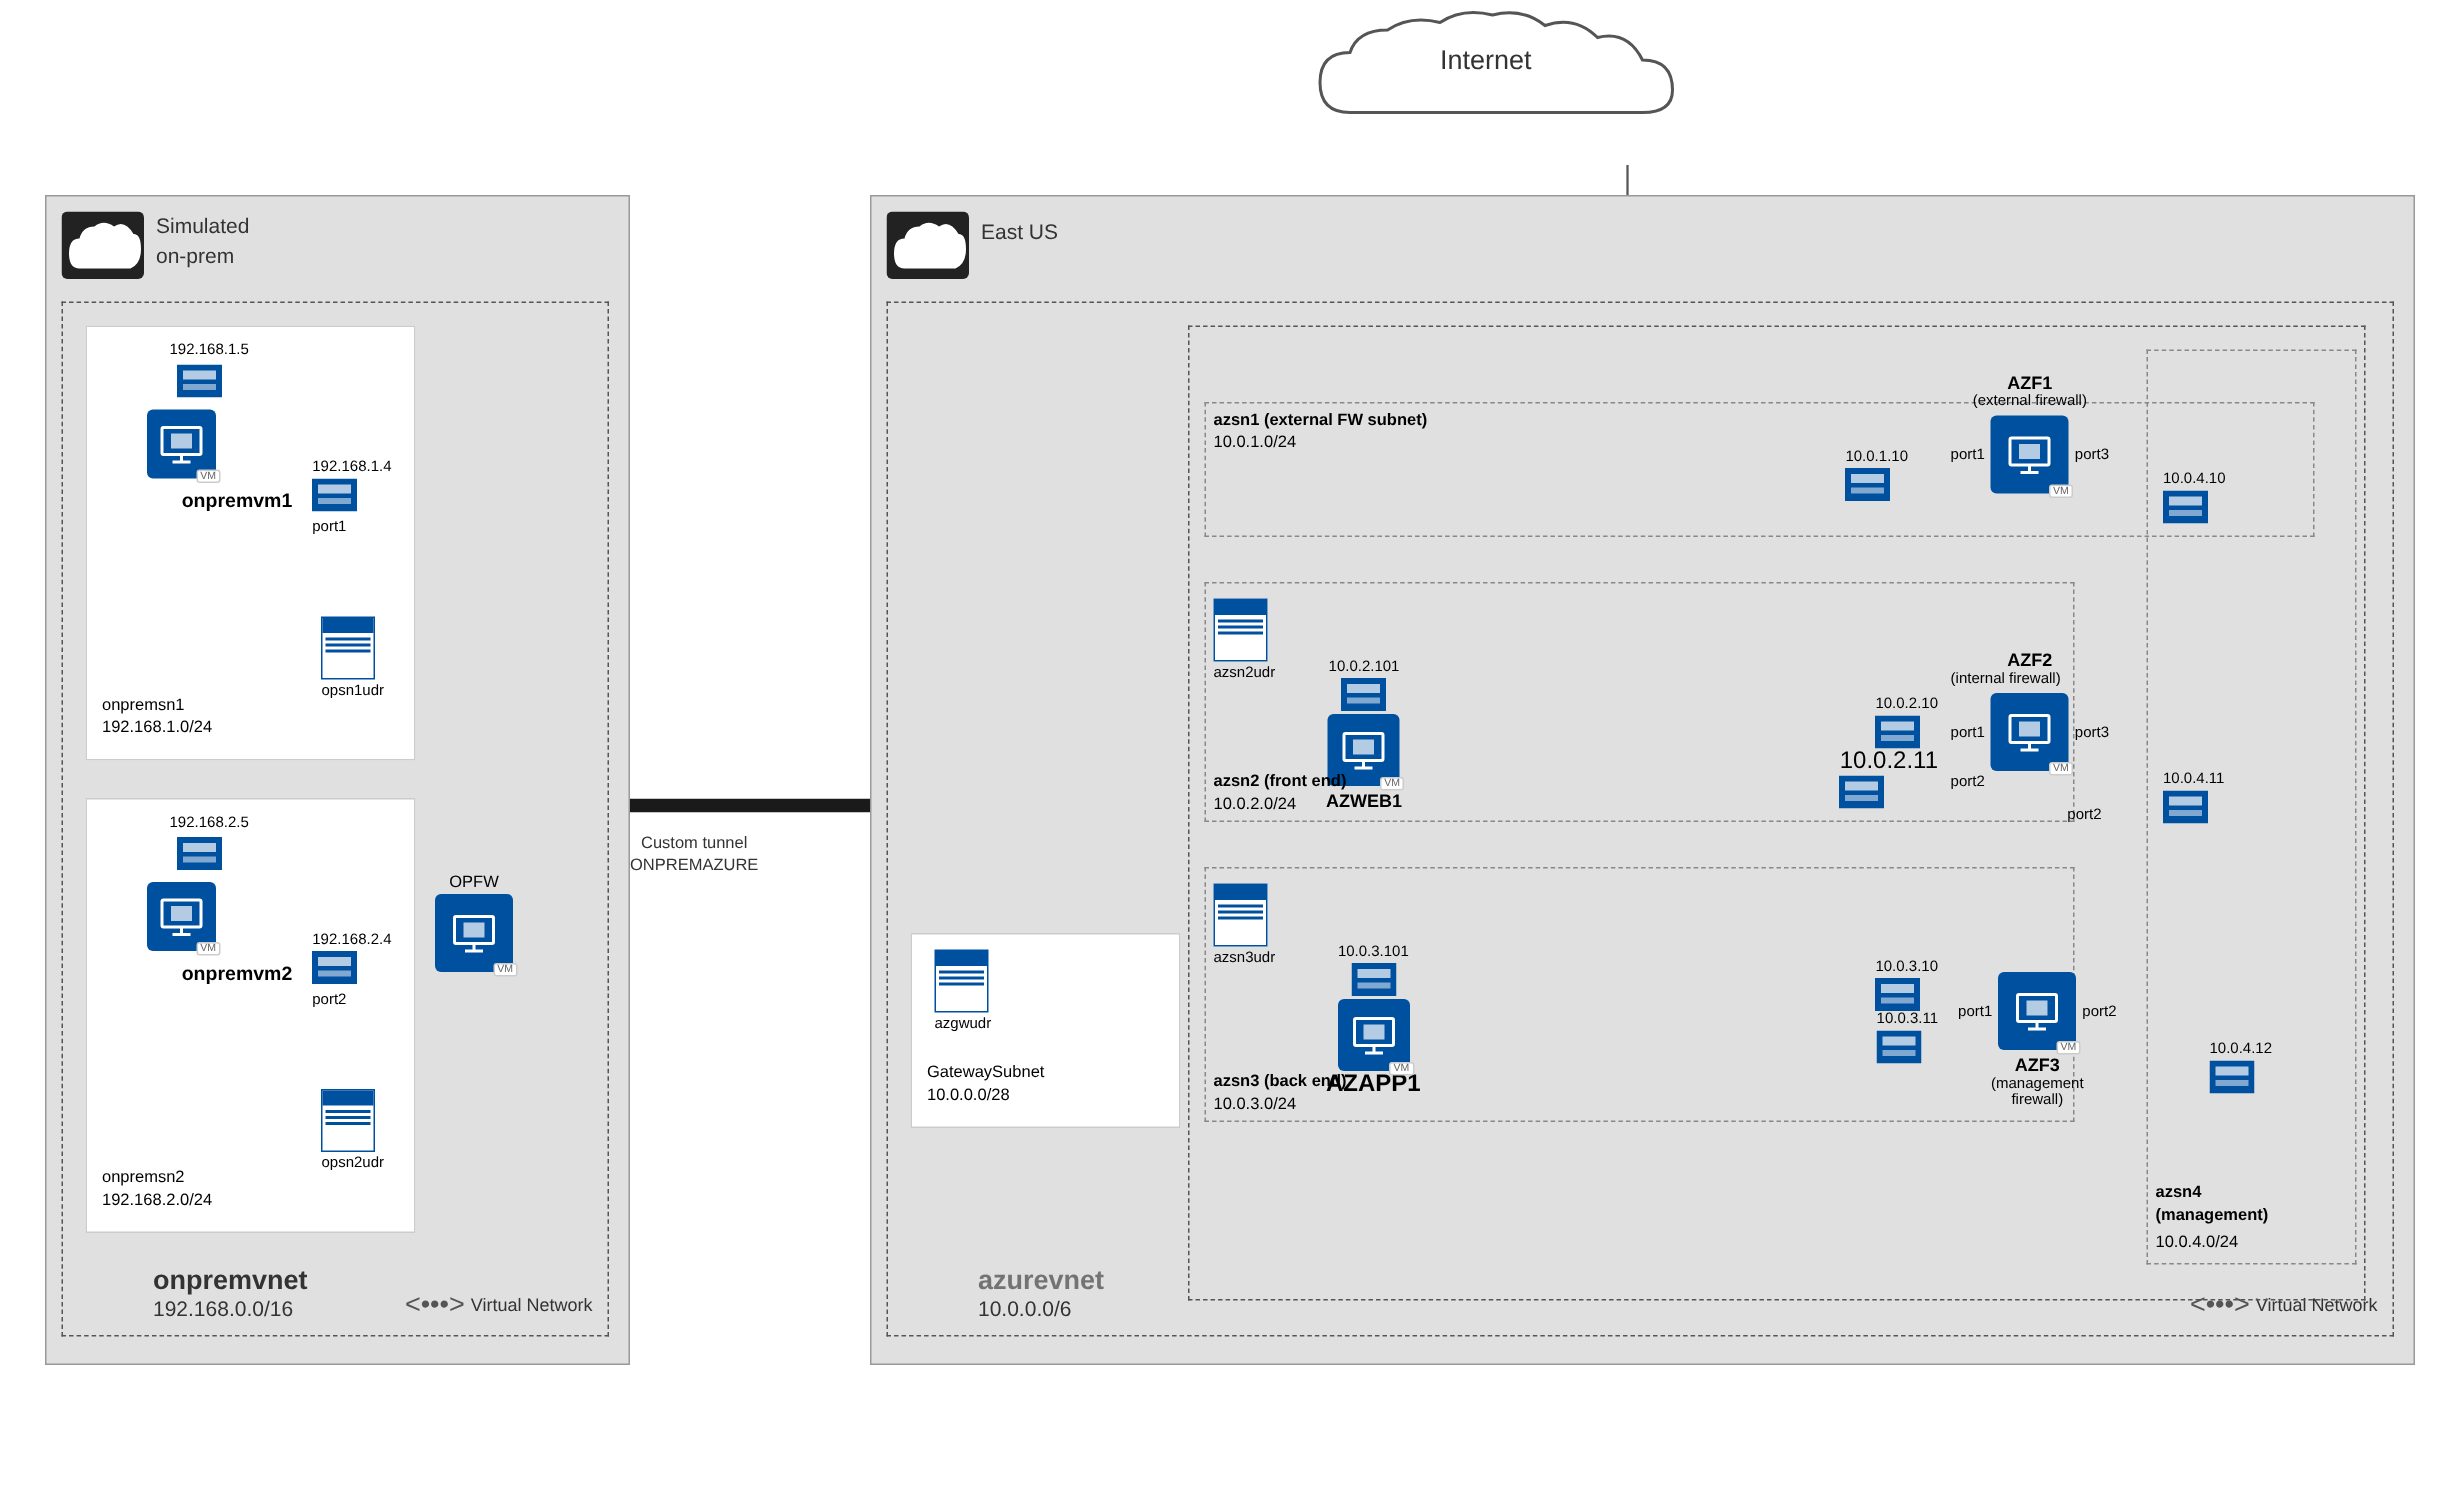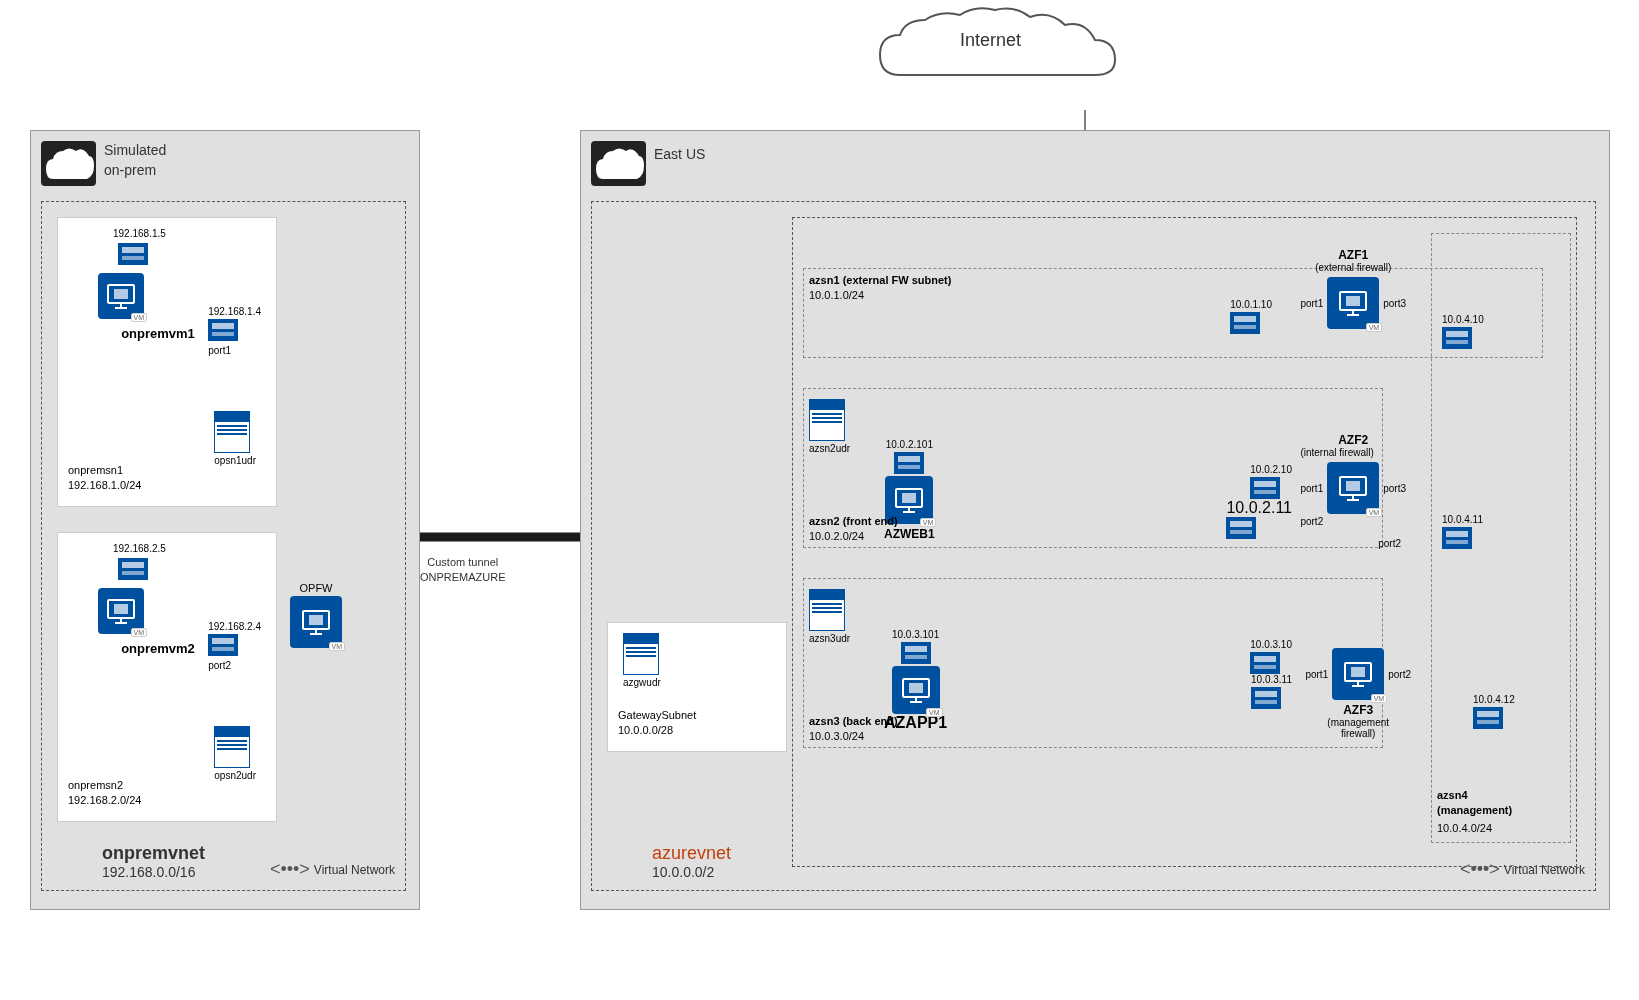--- a/index.html
+++ b/index.html
@@ -413,22 +413,22 @@
           <rect x="0" y="0" width="55" height="45" rx="4" fill="#222"></rect>
           <path d="M 12 38 Q 5 38 5 28 Q 5 18 12 18 Q 14 10 22 10 Q 28 5 35 10 Q 42 5 48 15 Q 53 15 53 25 Q 53 35 46 38 Z" fill="white"></path>
         </svg>
       </div>
       <div style="font-size:14px;color:#333;padding-top:5px;">East US</div>
     </div>
 
     <div class="dashed-box" style="left:10px;top:70px;width:1005px;height:690px;">
 
       <div class="abs" style="bottom:10px;left:60px;">
-        <div style="font-size:18px;font-weight:400;color:#c2410c;margin-top:30px;">azurevnet</div>
-        <div style="font-size:14px;color:#333;">10.0.0.0/2</div>
+        <div style="font-size:18px;font-weight:700;color:#737373;margin-top:30px;">azurevnet</div>
+        <div style="font-size:14px;color:#333;">10.0.0.0/6</div>
       </div>
       <div class="abs" style="bottom:10px;right:10px;display:flex;align-items:center;gap:4px;">
         <span style="font-size:18px;color:#555;">&lt;•••&gt;</span>
         <span style="font-size:12px;color:#333;">Virtual Network</span>
       </div>
 
       <div class="subnet-box" style="left:15px;top:420px;width:180px;height:130px;">
 
         <div class="abs" style="top:10px;left:15px;">
           <div class="udr-icon">

